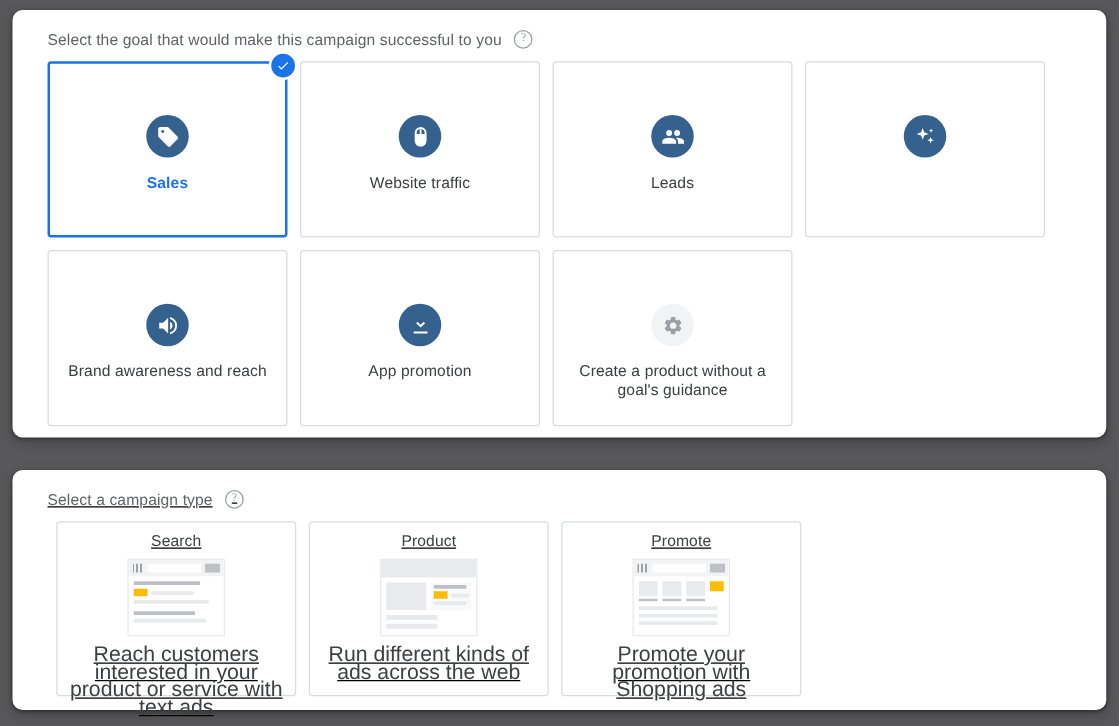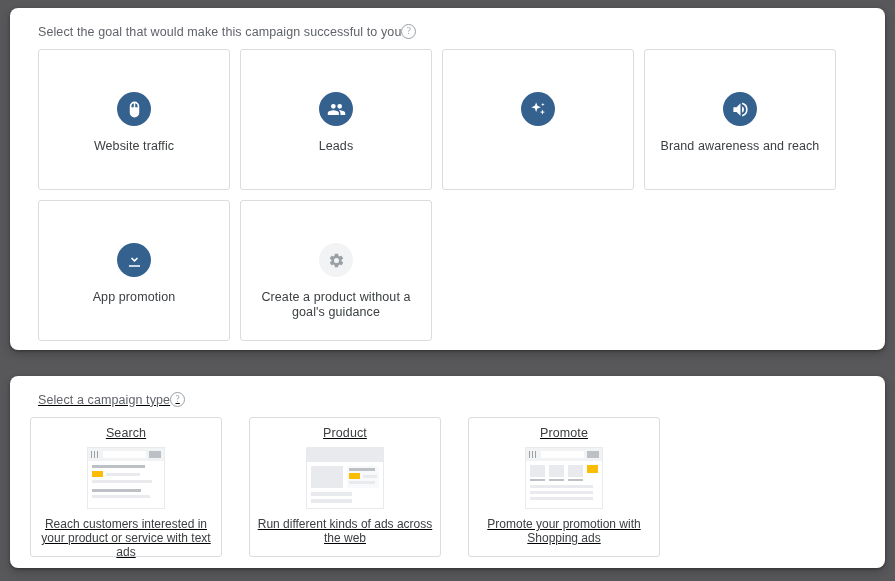--- a/index.html
+++ b/index.html
@@ -37,21 +37,21 @@
     height: 192px;
     padding: 16px 0 0 0;
     text-decoration: underline;
   }
   .section-label {
     font-size: 12.5px;
     color: #5f6368;
     margin: 0 0 10px 28px;
     display: flex;
     align-items: center;
-    gap: 0;
+    gap: 10px;
     letter-spacing: 0.1px;
   }
   .help-icon {
     display: inline-flex;
     width: 13px;
     height: 13px;
     border-radius: 50%;
     border: 1px solid #9aa0a6;
     color: #9aa0a6;
     font-size: 9.5px;
@@ -120,22 +120,22 @@
     border-radius: 50%;
     background: #1a73e8;
     display: flex;
     align-items: center;
     justify-content: center;
     border: 2px solid #fff;
   }
   
   .type-grid {
     display: flex;
-    gap: 27px;
-    padding: 0 20px;
+    gap: 10px;
+    padding: 0 35px;
   }
   .type-card {
     width: 192px;
     height: 140px;
     border: 1px solid #dadce0;
     border-radius: 3px;
     background: #fff;
     box-sizing: border-box;
     display: flex;
     flex-direction: column;
@@ -153,21 +153,21 @@
     height: 62px;
     margin-top: 7px;
     border: 1px solid #e8eaed;
     background: #fff;
     box-sizing: border-box;
     overflow: hidden;
     flex: none;
   }
   .type-desc {
     margin-top: 8px;
-    font-size: 12px;
+    font-size: 17px;
     color: #3c4043;
     text-align: center;
     line-height: 14px;
     max-width: 178px;
   }
   
   .tb-searchbar {
     height: 13px;
     background: #f1f3f4;
     display: flex;
@@ -204,20 +204,33 @@
 <div class="page">
 
   <div class="panel" id="goal-panel">
     <div class="section-label">
       <span>Select the goal that would make this campaign successful to you</span>
       <span class="help-icon">?</span>
     </div>
 
     <div class="goal-grid">
 
+      <div class="goal-card selected">
+        <div class="check-badge">
+          <svg width="11" height="11" viewBox="0 0 24 24">
+              <path d="M9 16.2 4.8 12l-1.4 1.4L9 19 21 7l-1.4-1.4z" fill="#fff"></path>
+            </svg>
+        </div>
+        <div class="goal-icon">
+          <svg width="19" height="19" viewBox="0 0 24 24">
+              <path d="M21.41 11.58 12.41 2.58A2 2 0 0 0 11 2H4a2 2 0 0 0-2 2v7a2 2 0 0 0 .59 1.42l9 9a2 2 0 0 0 2.82 0l7-7a2 2 0 0 0 0-2.84zM6.5 8A1.5 1.5 0 1 1 8 6.5 1.5 1.5 0 0 1 6.5 8z" fill="#fff"></path>
+            </svg>
+        </div>
+        <div class="goal-label">Sales</div>
+      </div>
 
       <div class="goal-card">
         <div class="goal-icon">
           <svg width="19" height="19" viewBox="0 0 24 24">
               <path d="M12 2a6 6 0 0 0-6 6v8a6 6 0 0 0 12 0V8a6 6 0 0 0-6-6zm.9 2.1A4 4 0 0 1 16 8v1h-3.1zm-1.8 0V9H8V8a4 4 0 0 1 3.1-3.9z" fill="#fff"></path>
             </svg>
         </div>
         <div class="goal-label">Website traffic</div>
       </div>
 

